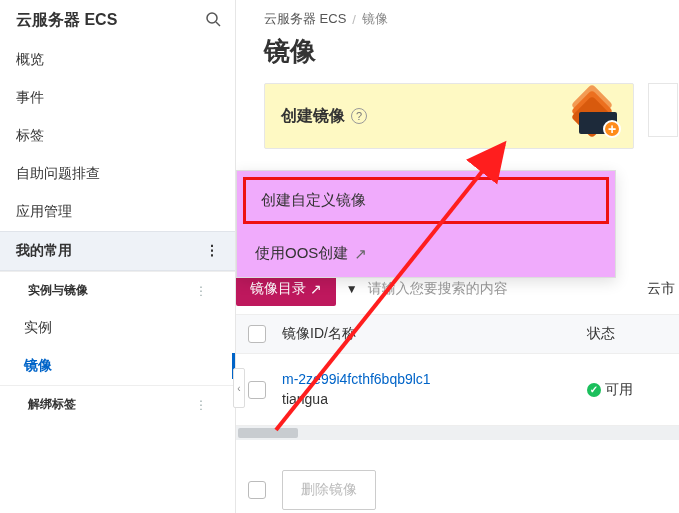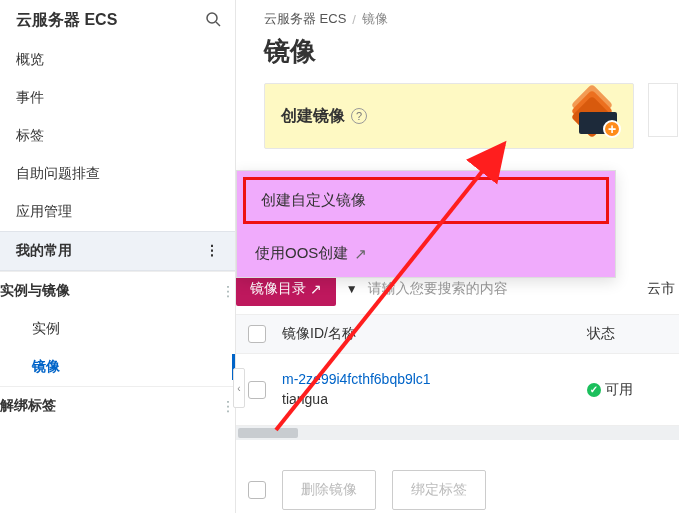--- a/index.html
+++ b/index.html
@@ -6,24 +6,24 @@
   html, body { width: 679px; height: 513px; font-family: "PingFang SC","Microsoft YaHei","Helvetica Neue",Arial,sans-serif; font-size: 14px; color: #333; background: #fff; overflow: hidden; }
   .app { display: flex; width: 100%; height: 100%; }
 
   
   .sidebar { width: 236px; border-right: 1px solid #e6e6e6; display: flex; flex-direction: column; position: relative; }
   .sb-header { display: flex; align-items: center; justify-content: space-between; padding: 10px 14px 10px 16px; }
   .sb-title { font-size: 16px; font-weight: 700; }
   .sb-search { color: #555; }
   .sb-list { display: flex; flex-direction: column; }
   .sb-item { padding: 10px 16px; font-size: 14px; cursor: pointer; position: relative; }
-  .sb-group { padding: 10px 0; font-size: 14px; font-weight: 700; background: #f7f8fa; display: flex; align-items: center; justify-content: space-between; border-top: 1px solid #eee; border-bottom: 1px solid #eee; }
+  .sb-group { padding: 10px 28px; font-size: 12px; font-weight: 700; background: #f7f8fa; display: flex; align-items: center; justify-content: space-between; border-top: 1px solid #eee; border-bottom: 1px solid #eee; }
   .sb-group.plain { background: #fff; font-weight: 700; border-top: 1px solid #eee; border-bottom: none; }
   .sb-group .more { color: #9aa; font-weight: normal; }
-  .sb-sub { padding-left: 32px; font-family: Liberation Serif, serif; }
+  .sb-sub { padding-left: 24px; font-family: Liberation Serif, serif; }
   .sb-item.active { color: #0064c8; font-weight: 600; }
   .sb-item.active::after { content: ""; position: absolute; right: 0; top: 6px; bottom: 6px; width: 3px; background: #0064c8; }
   .sb-item.favgroup { background: #eef2f7; font-weight: 700; display:flex; align-items:flex-start; justify-content:space-between; border-top:1px solid #e0e4ea; border-bottom:1px solid #e0e4ea;}
 
   
   .collapse-handle { position: absolute; right: -10px; top: 368px; width: 12px; height: 40px; background: #fff; border: 1px solid #ddd; border-radius: 2px; display:flex; align-items:center; justify-content:center; color:#888; font-size:10px; z-index:30;}
 
   
   .main { flex: 1; position: relative; padding: 10px 0 0 28px; overflow: hidden; }
   .breadcrumb { color: #888; font-size: 13px; margin-bottom: 6px; display:flex; gap:6px; align-items:center;}
@@ -191,21 +191,20 @@
         </div>
       </div>
       <div class="hscroll">
           <div class="thumb"></div>
         </div>
     </div>
 
     <div class="footer">
       <div class="checkbox"></div>
       <div class="btn-ghost">删除镜像</div>
-      <div class="btn-ghost">绑定标签</div>
     </div>
 
     <svg class="arrow" width="260" height="300">
       <defs>
         <marker id="ah" markerWidth="12" markerHeight="12" refX="9" refY="5" orient="auto">
           <path d="M0,0 L10,5 L0,10 Z" fill="#ff1e1e"></path>
         </marker>
       </defs>
       <line x1="10" y1="290" x2="238" y2="4" stroke="#ff1e1e" stroke-width="4" marker-end="url(#ah)"></line>
     </svg>

